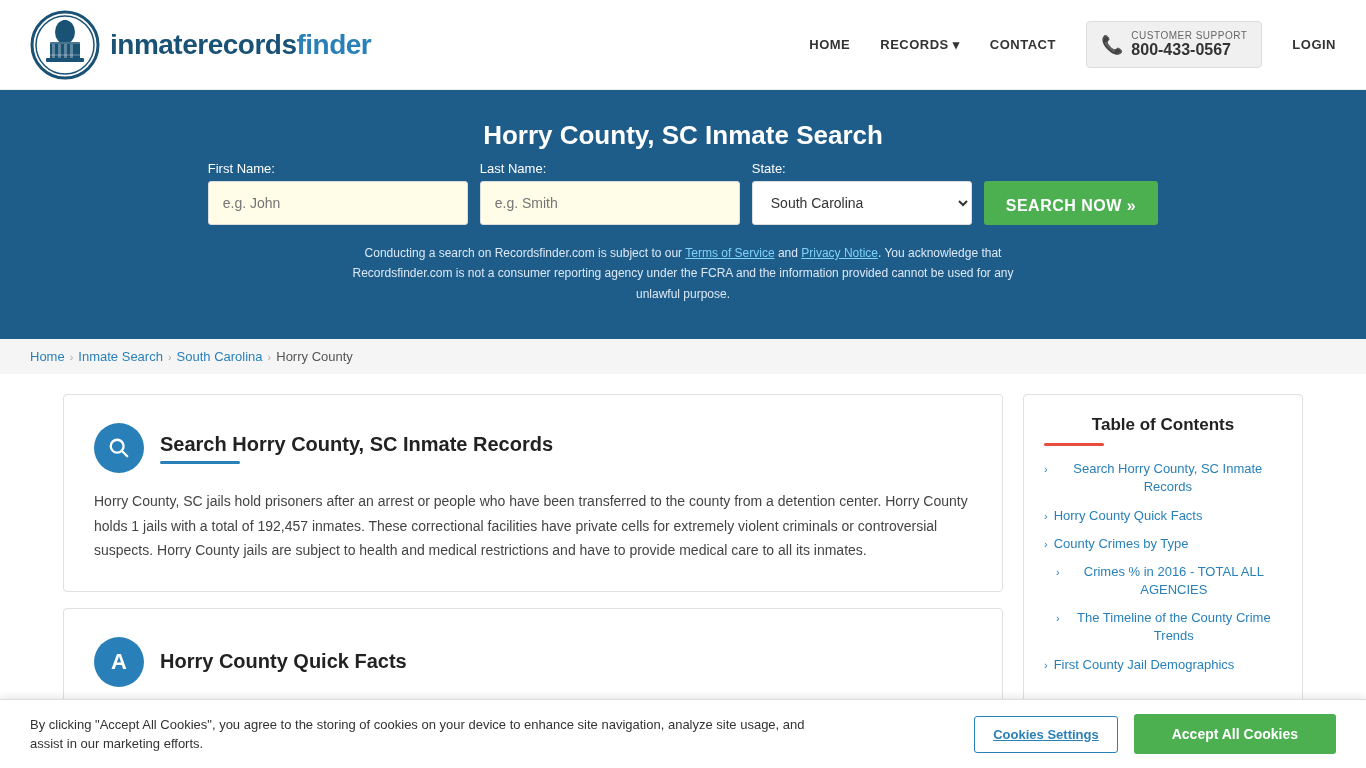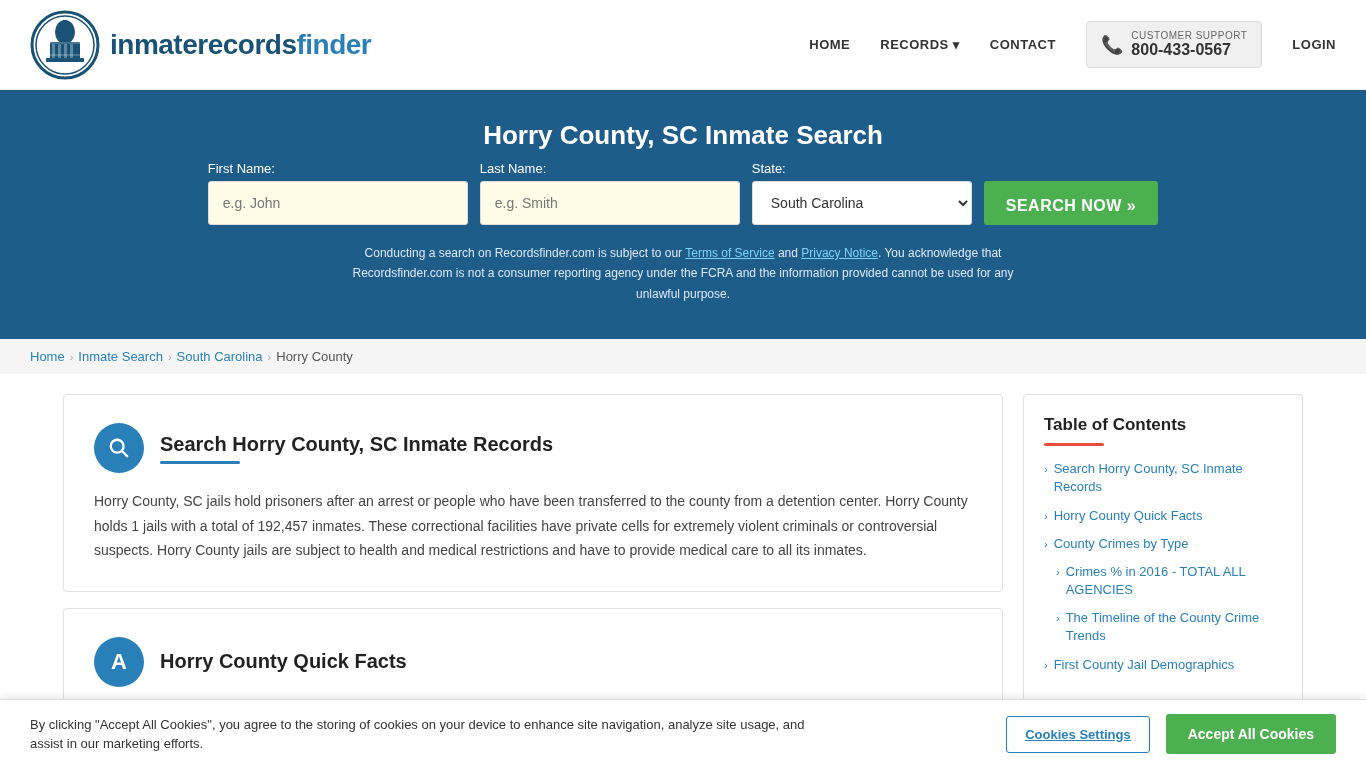--- a/index.html
+++ b/index.html
@@ -267,20 +267,21 @@
     .section-title-2 {
       font-size: 20px;
       font-weight: 700;
       color: #222;
     }
 
     
     .right-col {
       width: 280px;
       flex-shrink: 0;
+      text-align: center;
     }
     .toc-box {
       background: #fff;
       border: 1px solid #e0e0e0;
       border-radius: 4px;
       padding: 20px;
     }
     .toc-title {
       font-size: 17px;
       font-weight: 700;
@@ -356,21 +357,21 @@
       font-size: 13px;
       cursor: pointer;
       font-weight: 600;
       text-decoration: underline;
     }
     .accept-cookies-btn {
       background: #4caf50;
       color: #fff;
       border: none;
       border-radius: 3px;
-      padding: 12px 22px;
+      padding: 12px 38px;
       font-size: 14px;
       font-weight: 700;
       cursor: pointer;
     }
   </style>
 </head>
 <body>
 
 <header class="header">
   <div class="logo-area">

